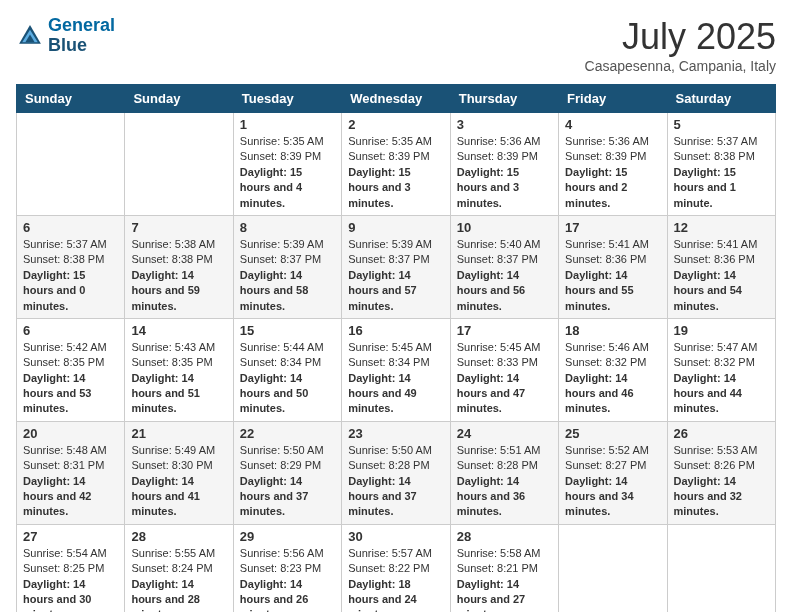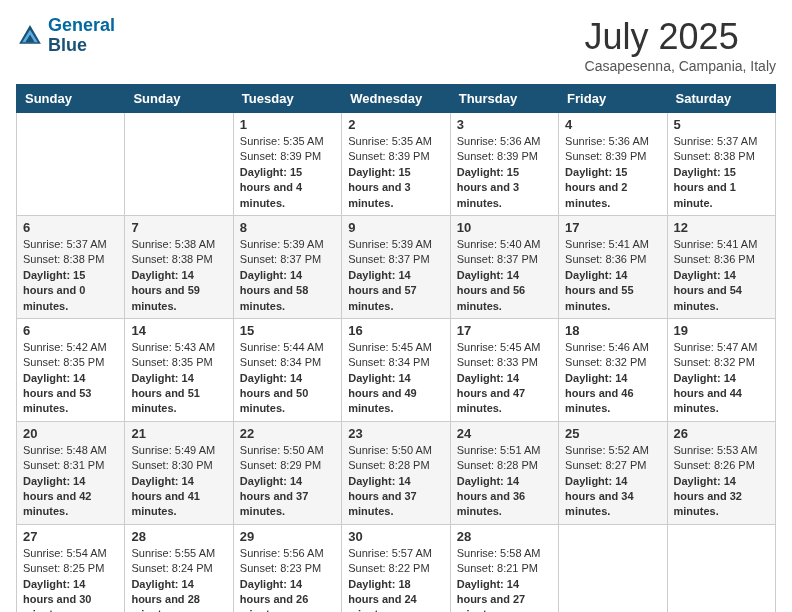--- a/index.html
+++ b/index.html
@@ -26,20 +26,21 @@
       font-weight: bold;
       line-height: 1.1;
     }
     .logo-general { color: #0369a1; }
     .logo-blue { color: #1a5276; }
     .logo-icon {
       width: 28px;
       height: 28px;
     }
     .title-block {
+      text-align: right;
     }
     .month-title {
       font-size: 36px;
       color: #333;
       font-weight: normal;
     }
     .location {
       font-size: 14px;
       color: #555;
     }

